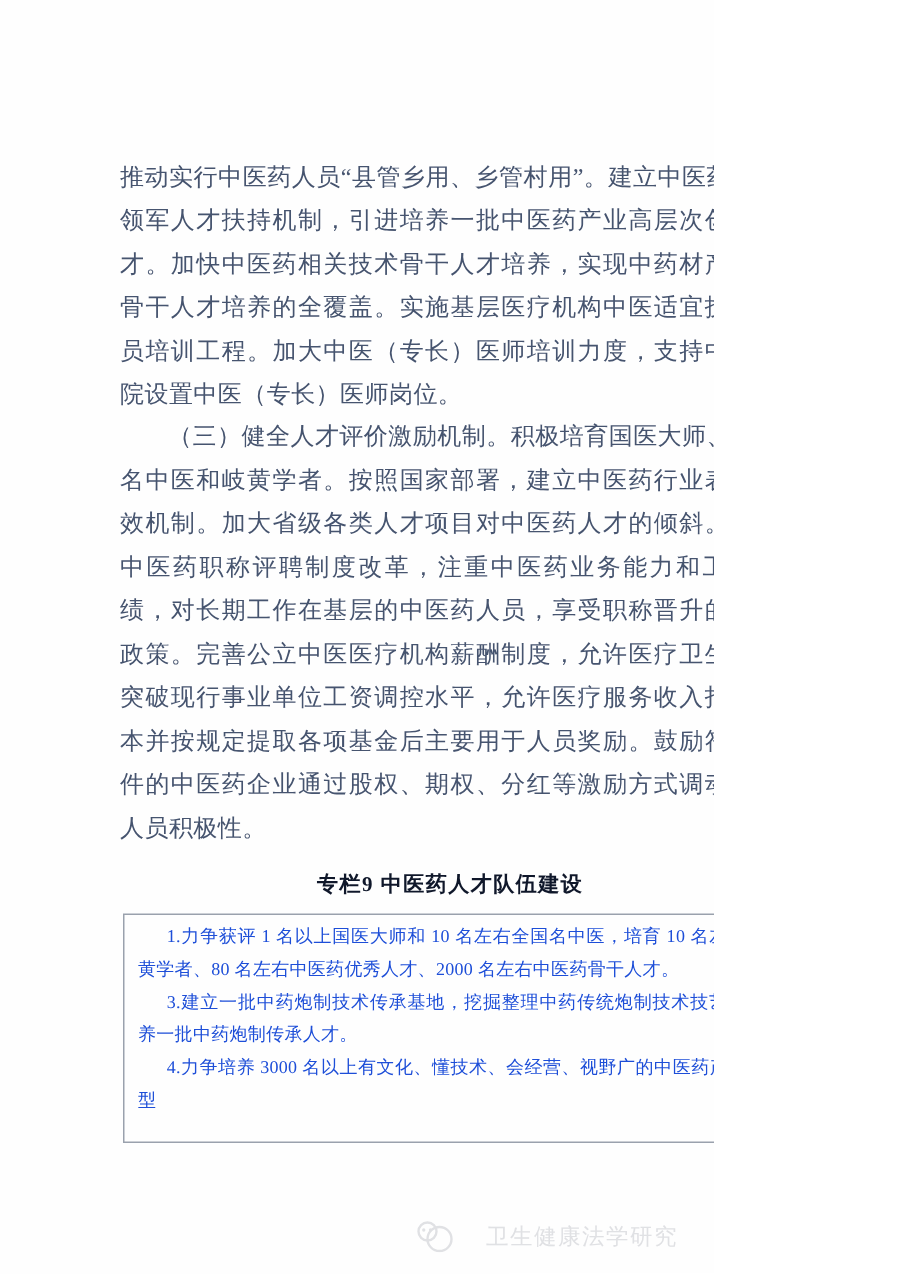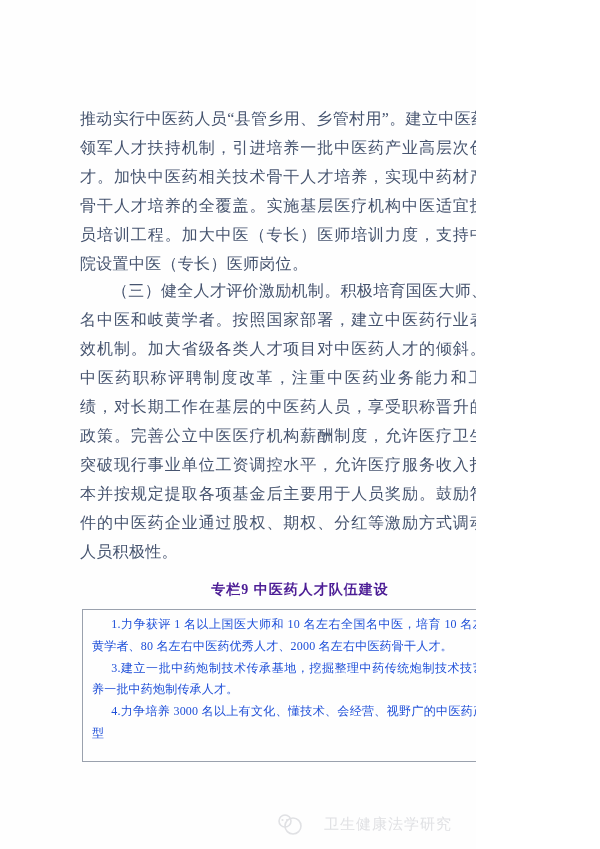--- a/index.html
+++ b/index.html
@@ -33,21 +33,21 @@
   .body-paragraph.indented {
     text-indent: 2em;
     font-family: Liberation Mono, monospace;
   }
   .box-title {
     margin: 13px 0 0 0;
     font-size: 14px;
     font-weight: bold;
     letter-spacing: 1px;
     text-align: center;
-    color: #4c1d95;
+    color: #0f172a;
   }
   .column-box {
     box-sizing: border-box;
     margin: 10px 0 0 2px;
     width: 438px;
     height: 153px;
     border: 1px solid #9aa1ad;
     padding: 4px 9px 4px 9px;
     overflow: hidden;
   }

